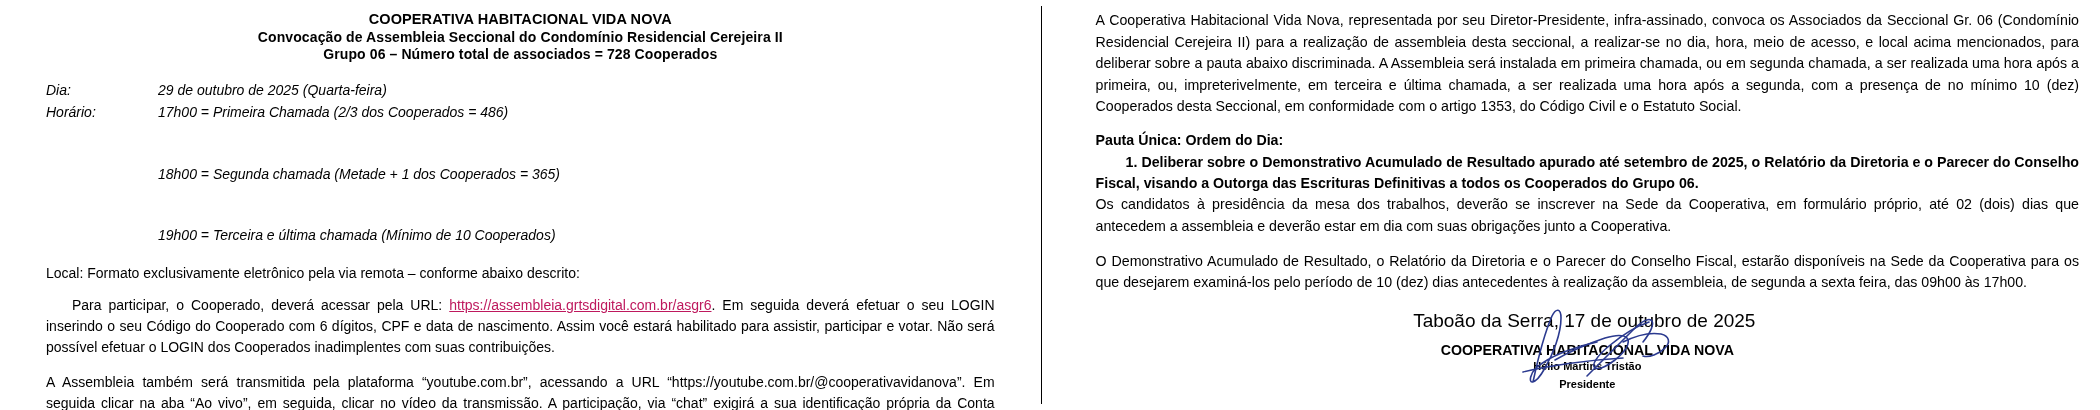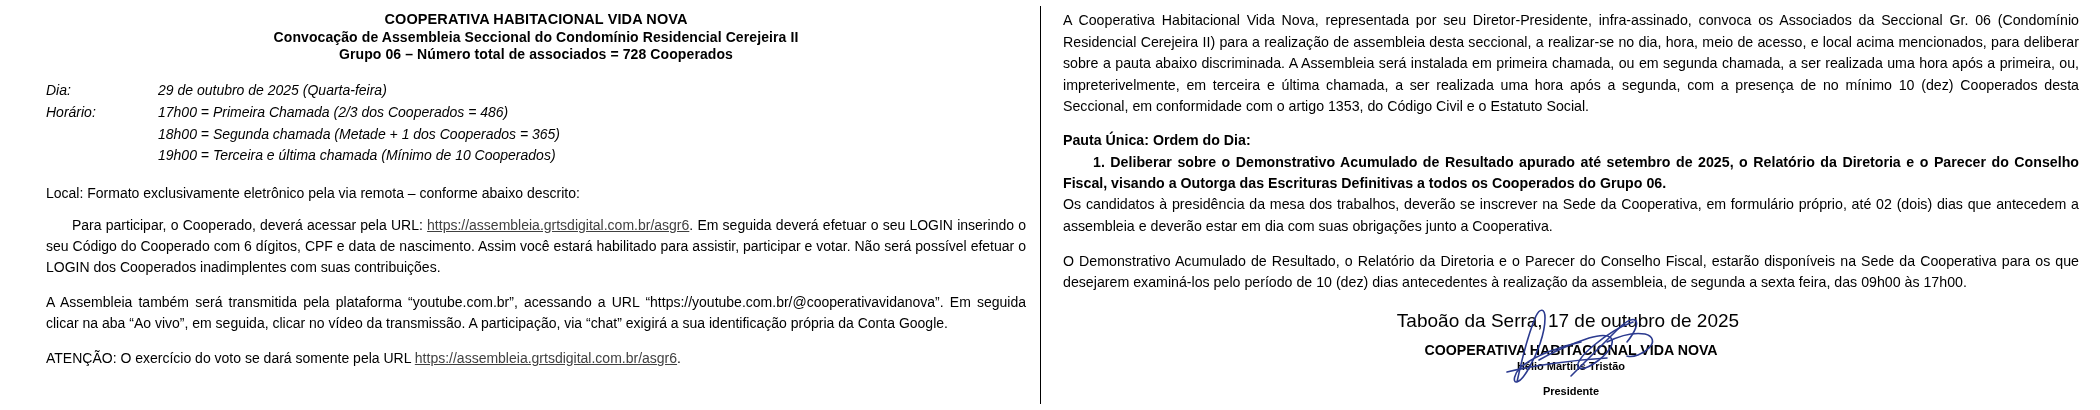--- a/index.html
+++ b/index.html
@@ -14,20 +14,21 @@
     color: #000000;
     overflow: hidden;
   }
   .page {
     position: relative;
     width: 2100px;
     height: 410px;
     box-sizing: border-box;
     display: flex;
     flex-direction: row;
+    gap: 32px;
   }
   .col {
     box-sizing: border-box;
     position: relative;
   }
   .col-left {
     width: 1040px;
     padding: 10px 14px 8px 46px;
   }
   .divider {
@@ -65,39 +66,40 @@
   }
   .kv-label {
     width: 112px;
     flex: 0 0 112px;
   }
   .kv-val {
     flex: 1;
   }
   .kv-val-indent {
     margin-left: 112px;
+    margin-top: 40px;
   }
 
   .para {
     font-size: 14px;
     line-height: 1.5;
     text-align: justify;
     margin-top: 14px;
   }
   .para.tight {
     margin-top: 11px;
   }
   .indent {
     text-indent: 26px;
   }
   .local-head {
     margin-top: 16px;
   }
   a.link {
-    color: #404040;
+    color: #be185d;
     cursor: pointer;
   }
 
   .r-para {
     font-size: 14.2px;
     line-height: 1.52;
     text-align: justify;
   }
   .r-para + .r-para {
     margin-top: 13px;
@@ -136,21 +138,21 @@
     z-index: 1;
   }
   .sign-name {
     font-weight: bold;
     font-size: 11px;
     margin-top: 2px;
   }
   .sign-role {
     font-weight: bold;
     font-size: 11px;
-    margin-top: 13px;
+    margin-top: 6px;
   }
   .signature-svg {
     position: absolute;
     left: 50%;
     transform: translateX(-50%);
     top: -40px;
     width: 300px;
     height: 90px;
     z-index: 2;
     pointer-events: none;

